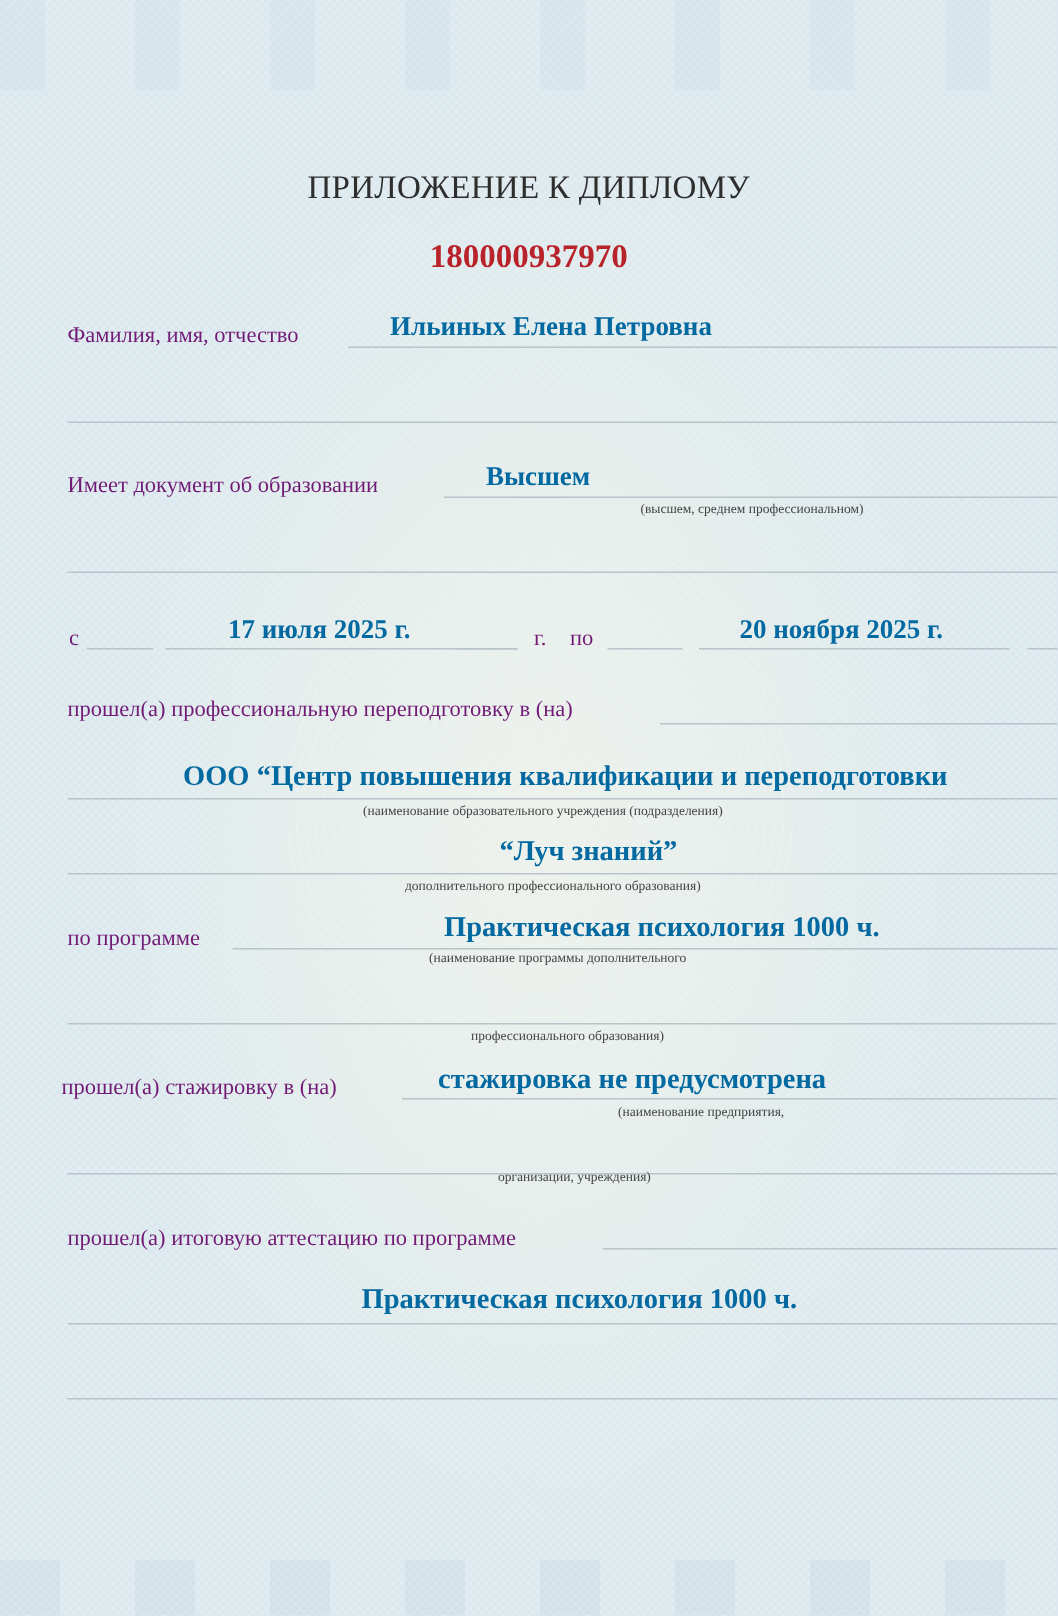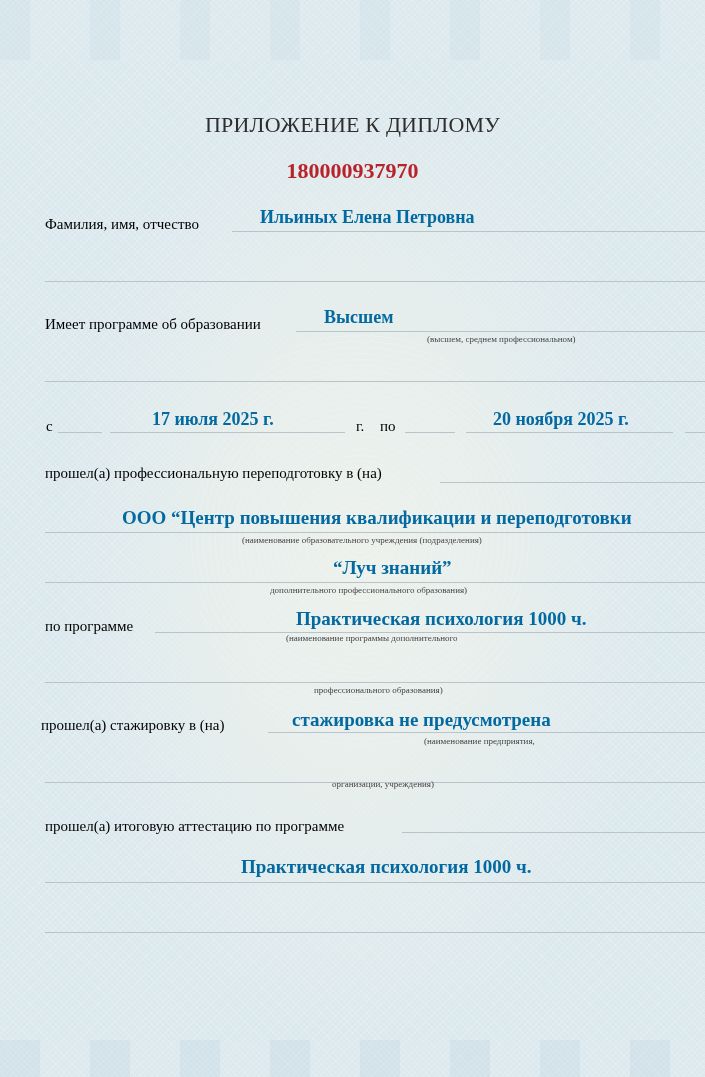--- a/index.html
+++ b/index.html
@@ -14,40 +14,40 @@
     background:repeating-linear-gradient(90deg, rgba(205,222,230,0.7) 0 30px, rgba(225,236,240,0.4) 30px 90px);
     opacity:.5;}
   .rosette{position:absolute;left:190px;top:330px;width:340px;height:420px;border-radius:50%;
     background:repeating-radial-gradient(circle at 50% 50%, rgba(255,255,255,0.25) 0 1px, rgba(0,0,0,0) 1px 6px);opacity:.6;}
   .bottom-pattern{position:absolute;left:0;top:1040px;width:705px;height:37px;
     background:repeating-linear-gradient(90deg, rgba(200,218,228,0.7) 0 40px, rgba(225,236,240,0.3) 40px 90px);opacity:.6;}
   .abs{position:absolute;white-space:nowrap;}
   .line{position:absolute;height:1px;background:#b8c4ca;}
   .title{left:0;width:705px;text-align:center;top:112px;font-size:22px;color:#2e2e2e;letter-spacing:0.2px;}
   .number{left:0;width:705px;text-align:center;top:158px;font-size:22px;font-weight:bold;color:#b8232b;}
-  .label{font-size:15px;color:#000000;}
+  .label{font-size:15px;color:#701a75;}
   .value{font-size:19px;font-weight:bold;color:#0369a1;}
   .hint{font-size:9px;color:#444;}
 </style>
 </head>
 <body>
 
 <div class="top-pattern"></div>
 <div class="rosette"></div>
 <div class="bottom-pattern"></div>
 
 <div class="abs title">ПРИЛОЖЕНИЕ К ДИПЛОМУ</div>
 <div class="abs number">180000937970</div>
 
 <div class="abs label" style="left:45px;top:216px;">Фамилия, имя, отчество</div>
 <div class="line" style="left:232px;right:0;top:231px;"></div>
 <div class="abs value" style="left:260px;top:207px;font-size:18px;">Ильиных Елена Петровна</div>
 <div class="line" style="left:45px;right:0;top:281px;"></div>
 
-<div class="abs label" style="left:45px;top:316px;">Имеет программе об образовании</div>
+<div class="abs label" style="left:45px;top:316px;">Имеет документ об образовании</div>
 <div class="line" style="left:296px;right:0;top:331px;"></div>
 <div class="abs value" style="left:324px;top:307px;font-size:18px;">Высшем</div>
 <div class="abs hint" style="left:427px;top:334px;">(высшем, среднем профессиональном)</div>
 <div class="line" style="left:45px;right:0;top:381px;"></div>
 
 <div class="abs label" style="left:46px;top:418px;">с</div>
 <div class="line" style="left:58px;width:44px;top:432px;"></div>
 <div class="line" style="left:110px;width:235px;top:432px;"></div>
 <div class="abs value" style="left:152px;top:409px;font-size:18px;">17 июля 2025 г.</div>
 <div class="line" style="left:302px;width:43px;top:432px;"></div>
@@ -70,21 +70,21 @@
 <div class="abs label" style="left:45px;top:618px;">по программе</div>
 <div class="line" style="left:155px;right:0;top:632px;"></div>
 <div class="abs value" style="left:296px;top:608px;">Практическая психология 1000 ч.</div>
 <div class="abs hint" style="left:286px;top:633px;">(наименование программы дополнительного</div>
 <div class="line" style="left:45px;right:0;top:682px;"></div>
 <div class="abs hint" style="left:314px;top:685px;">профессионального образования)</div>
 
 <div class="abs label" style="left:41px;top:717px;">прошел(а) стажировку в (на)</div>
 <div class="line" style="left:268px;right:0;top:732px;"></div>
 <div class="abs value" style="left:292px;top:709px;">стажировка не предусмотрена</div>
-<div class="abs hint" style="left:424px;top:736px;">(наименование предприятия,</div>
+<div class="abs hint" style="left:412px;top:736px;">(наименование предприятия,</div>
 <div class="line" style="left:45px;right:0;top:782px;"></div>
 <div class="abs hint" style="left:332px;top:742px;margin-top:37px;">организации, учреждения)</div>
 
 <div class="abs label" style="left:45px;top:818px;">прошел(а) итоговую аттестацию по программе</div>
 <div class="line" style="left:402px;right:0;top:832px;"></div>
 <div class="abs value" style="left:241px;top:856px;">Практическая психология 1000 ч.</div>
 <div class="line" style="left:45px;right:0;top:882px;"></div>
 <div class="line" style="left:45px;right:0;top:932px;"></div>
 
 </body></html>

